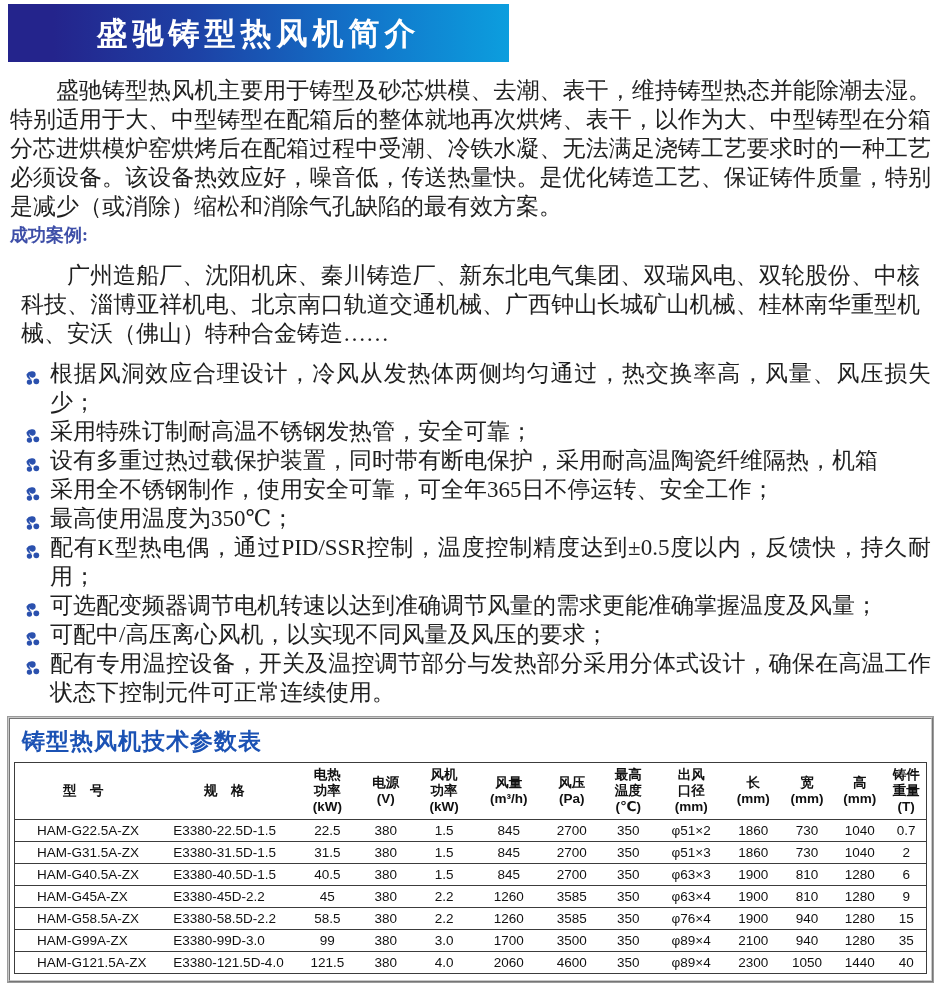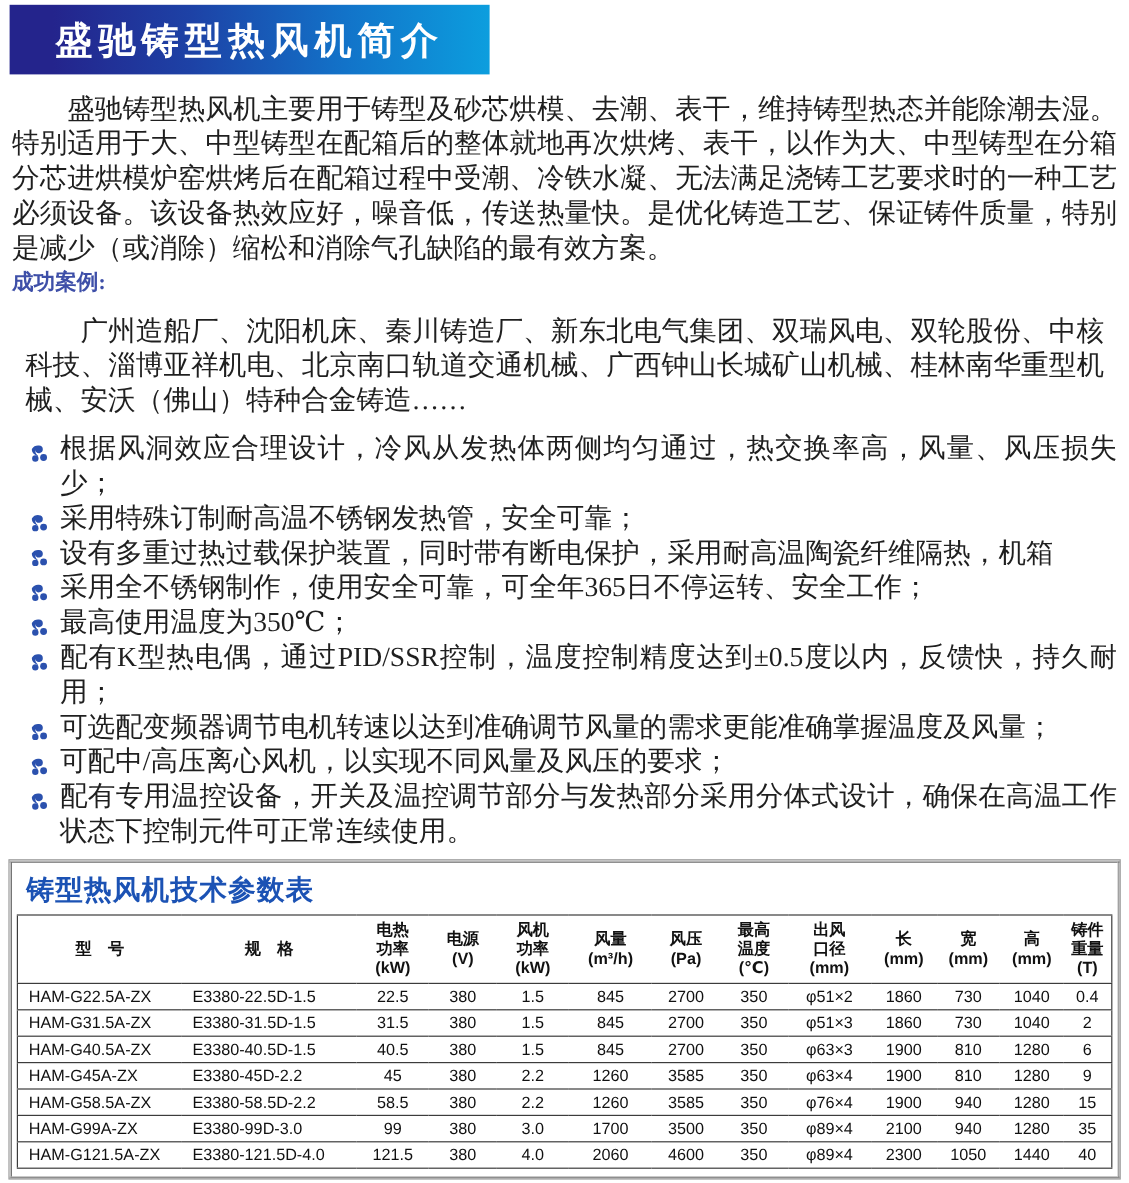--- a/index.html
+++ b/index.html
@@ -18,21 +18,21 @@
   body{
     width:941px;height:986px;
     background:#ffffff;
     color:var(--ink);
     font-family:"Liberation Serif","DejaVu Serif",serif;
     overflow:hidden;
   }
   
   .banner{
     margin:4px 0 0 8px;
-    width:400px;height:58px;
+    width:501px;height:58px;
     background:linear-gradient(90deg,var(--banner-left) 0%,var(--banner-left) 9%,var(--banner-mid) 38%,#1273c9 70%,var(--banner-right) 100%);
     display:flex;align-items:center;justify-content:center;
   }
   .banner h1{
     margin:0;
     color:#fff;
     font-size:31px;
     font-weight:bold;
     letter-spacing:5px;
     line-height:1;
@@ -116,21 +116,21 @@
     border-bottom:1.5px solid var(--table-line);
   }
   table.spec td{
     text-align:center;
     padding:3px 2px;
     line-height:15px;
     white-space:nowrap;
   }
   table.spec td.left{
     text-align:left;
-    padding-left:9px;
+    padding-left:22px;
     margin-top:20px;
   }
 </style>
 </head>
 <body>
 
 <div class="banner">
   <h1>盛驰铸型热风机简介</h1>
 </div>
 
@@ -310,21 +310,21 @@
           <td>22.5</td>
           <td>380</td>
           <td>1.5</td>
           <td>845</td>
           <td>2700</td>
           <td>350</td>
           <td>φ51×2</td>
           <td>1860</td>
           <td>730</td>
           <td>1040</td>
-          <td>0.4</td>
+          <td>0.7</td>
         </tr>
         <tr>
           <td class="left">HAM-G31.5A-ZX</td>
           <td class="left">E3380-31.5D-1.5</td>
           <td>31.5</td>
           <td>380</td>
           <td>1.5</td>
           <td>845</td>
           <td>2700</td>
           <td>350</td>

